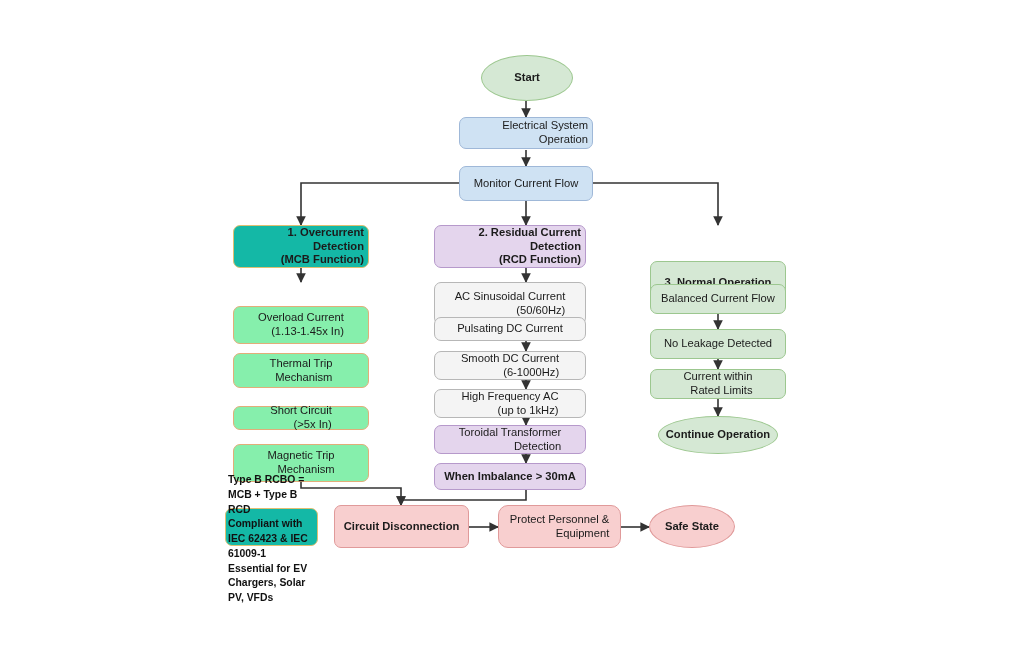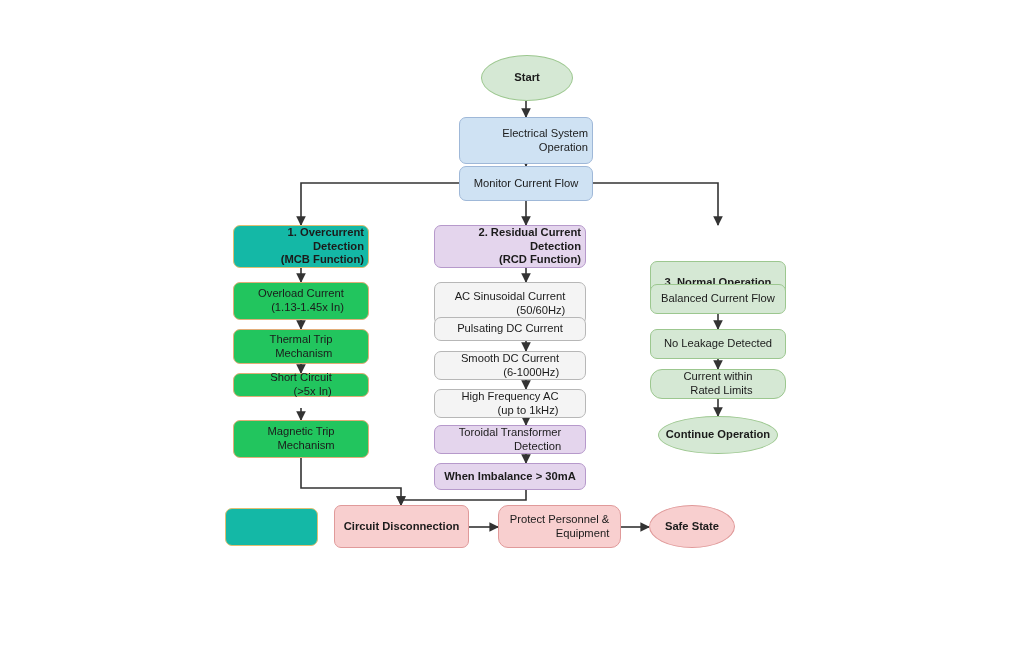--- a/index.html
+++ b/index.html
@@ -42,21 +42,21 @@
     padding: 2px 4px;
     z-index: 2;
   }
   .node.bold { font-weight: bold; }
   .node.ellipse { border-radius: 50%; }
 
   
   .p-green   { background:#d5e8d4; border-color:#9cc78f; }
   .p-blue    { background:#cfe2f3; border-color:#9fb8d8; }
   .p-yellow  { background:#14b8a6; border-color:#dfbf72; }
-  .p-orange  { background:#22c55e; border-color:#e2ad79; }
+  .p-orange  { background:#86efac; border-color:#e2ad79;margin-top:24px; }
   .p-purple  { background:#e4d5ed; border-color:#b699cb; }
   .p-gray    { background:#f4f4f4; border-color:#b7b7b7; }
   .p-pink    { background:#f8cfcf; border-color:#e09a9a; }
 
   .note {
     position: absolute;
     font-size: 10.4px;
     font-weight: bold;
     line-height: 1.42;
     color: #111;
@@ -110,34 +110,34 @@
       <path d="M 526 490 L 526 500 L 401 500 L 401 505"></path>
 
       <path d="M 469 527 L 498 527"></path>
 
       <path d="M 621 527 L 649 527"></path>
     </g>
   </svg>
 
   <div class="node ellipse p-green bold" style="left:481px; top:55px; width:92px; height:46px;">Start</div>
 
-  <div class="node p-blue" style="left:459px; top:117px; width:134px; height:47px;">Electrical System Operation</div>
+  <div class="node p-blue" style="left:459px; top:117px; width:134px; height:32px;">Electrical System Operation</div>
 
   <div class="node p-blue" style="left:459px; top:166px; width:134px; height:35px;">Monitor Current Flow</div>
 
   <div class="node p-yellow bold" style="left:233px; top:225px; width:136px; height:43px;">1. Overcurrent Detection
 (MCB Function)</div>
 
   <div class="node p-orange" style="left:233px; top:282px; width:136px; height:38px;">Overload Current
 (1.13-1.45x In)</div>
 
   <div class="node p-orange" style="left:233px; top:329px; width:136px; height:35px;">Thermal Trip
 Mechanism</div>
 
-  <div class="node p-orange" style="left:233px; top:373px; width:136px; height:24px;">Short Circuit
+  <div class="node p-orange" style="left:233px; top:382px; width:136px; height:24px;">Short Circuit
 (&gt;5x In)</div>
 
   <div class="node p-orange" style="left:233px; top:420px; width:136px; height:38px;">Magnetic Trip
 Mechanism</div>
 
   <div class="node p-purple bold" style="left:434px; top:225px; width:152px; height:43px;">2. Residual Current Detection
 (RCD Function)</div>
 
   <div class="node p-gray" style="left:434px; top:282px; width:152px; height:43px;">AC Sinusoidal Current
 (50/60Hz)</div>
@@ -154,30 +154,39 @@
 Detection</div>
 
   <div class="node p-purple bold" style="left:434px; top:463px; width:152px; height:27px;">When Imbalance &gt; 30mA</div>
 
   <div class="node p-green bold" style="left:650px; top:225px; width:136px; height:43px;margin-top:36px;">3. Normal Operation</div>
 
   <div class="node p-green" style="left:650px; top:284px; width:136px; height:30px;">Balanced Current Flow</div>
 
   <div class="node p-green" style="left:650px; top:329px; width:136px; height:30px;">No Leakage Detected</div>
 
-  <div class="node p-green" style="left:650px; top:369px; width:136px; height:30px;border-radius:12px;">Current within
+  <div class="node p-green" style="left:650px; top:369px; width:136px; height:30px;">Current within
 Rated Limits</div>
 
   <div class="node ellipse p-green bold" style="left:658px; top:416px; width:120px; height:38px;">Continue Operation</div>
 
   <div class="node p-pink bold" style="left:334px; top:505px; width:135px; height:43px;">Circuit Disconnection</div>
 
   <div class="node p-pink" style="left:498px; top:505px; width:123px; height:43px;border-radius:10px;">Protect Personnel &amp;
 Equipment</div>
 
   <div class="node ellipse p-pink bold" style="left:649px; top:505px; width:86px; height:43px;">Safe State</div>
 
   <div class="node p-yellow" style="left:225px; top:508px; width:93px; height:38px; font-size:0; color:transparent; z-index:1;">Compliant with
 IEC 62423 &amp; IEC
 61009-1</div>
 
+  <div class="note" style="left:228px; top:473px; width:100px;">Type B RCBO =
+MCB + Type B
+RCD
+Compliant with
+IEC 62423 &amp; IEC
+61009-1
+Essential for EV
+Chargers, Solar
+PV, VFDs</div>
 
 </div>
 
 </body></html>

